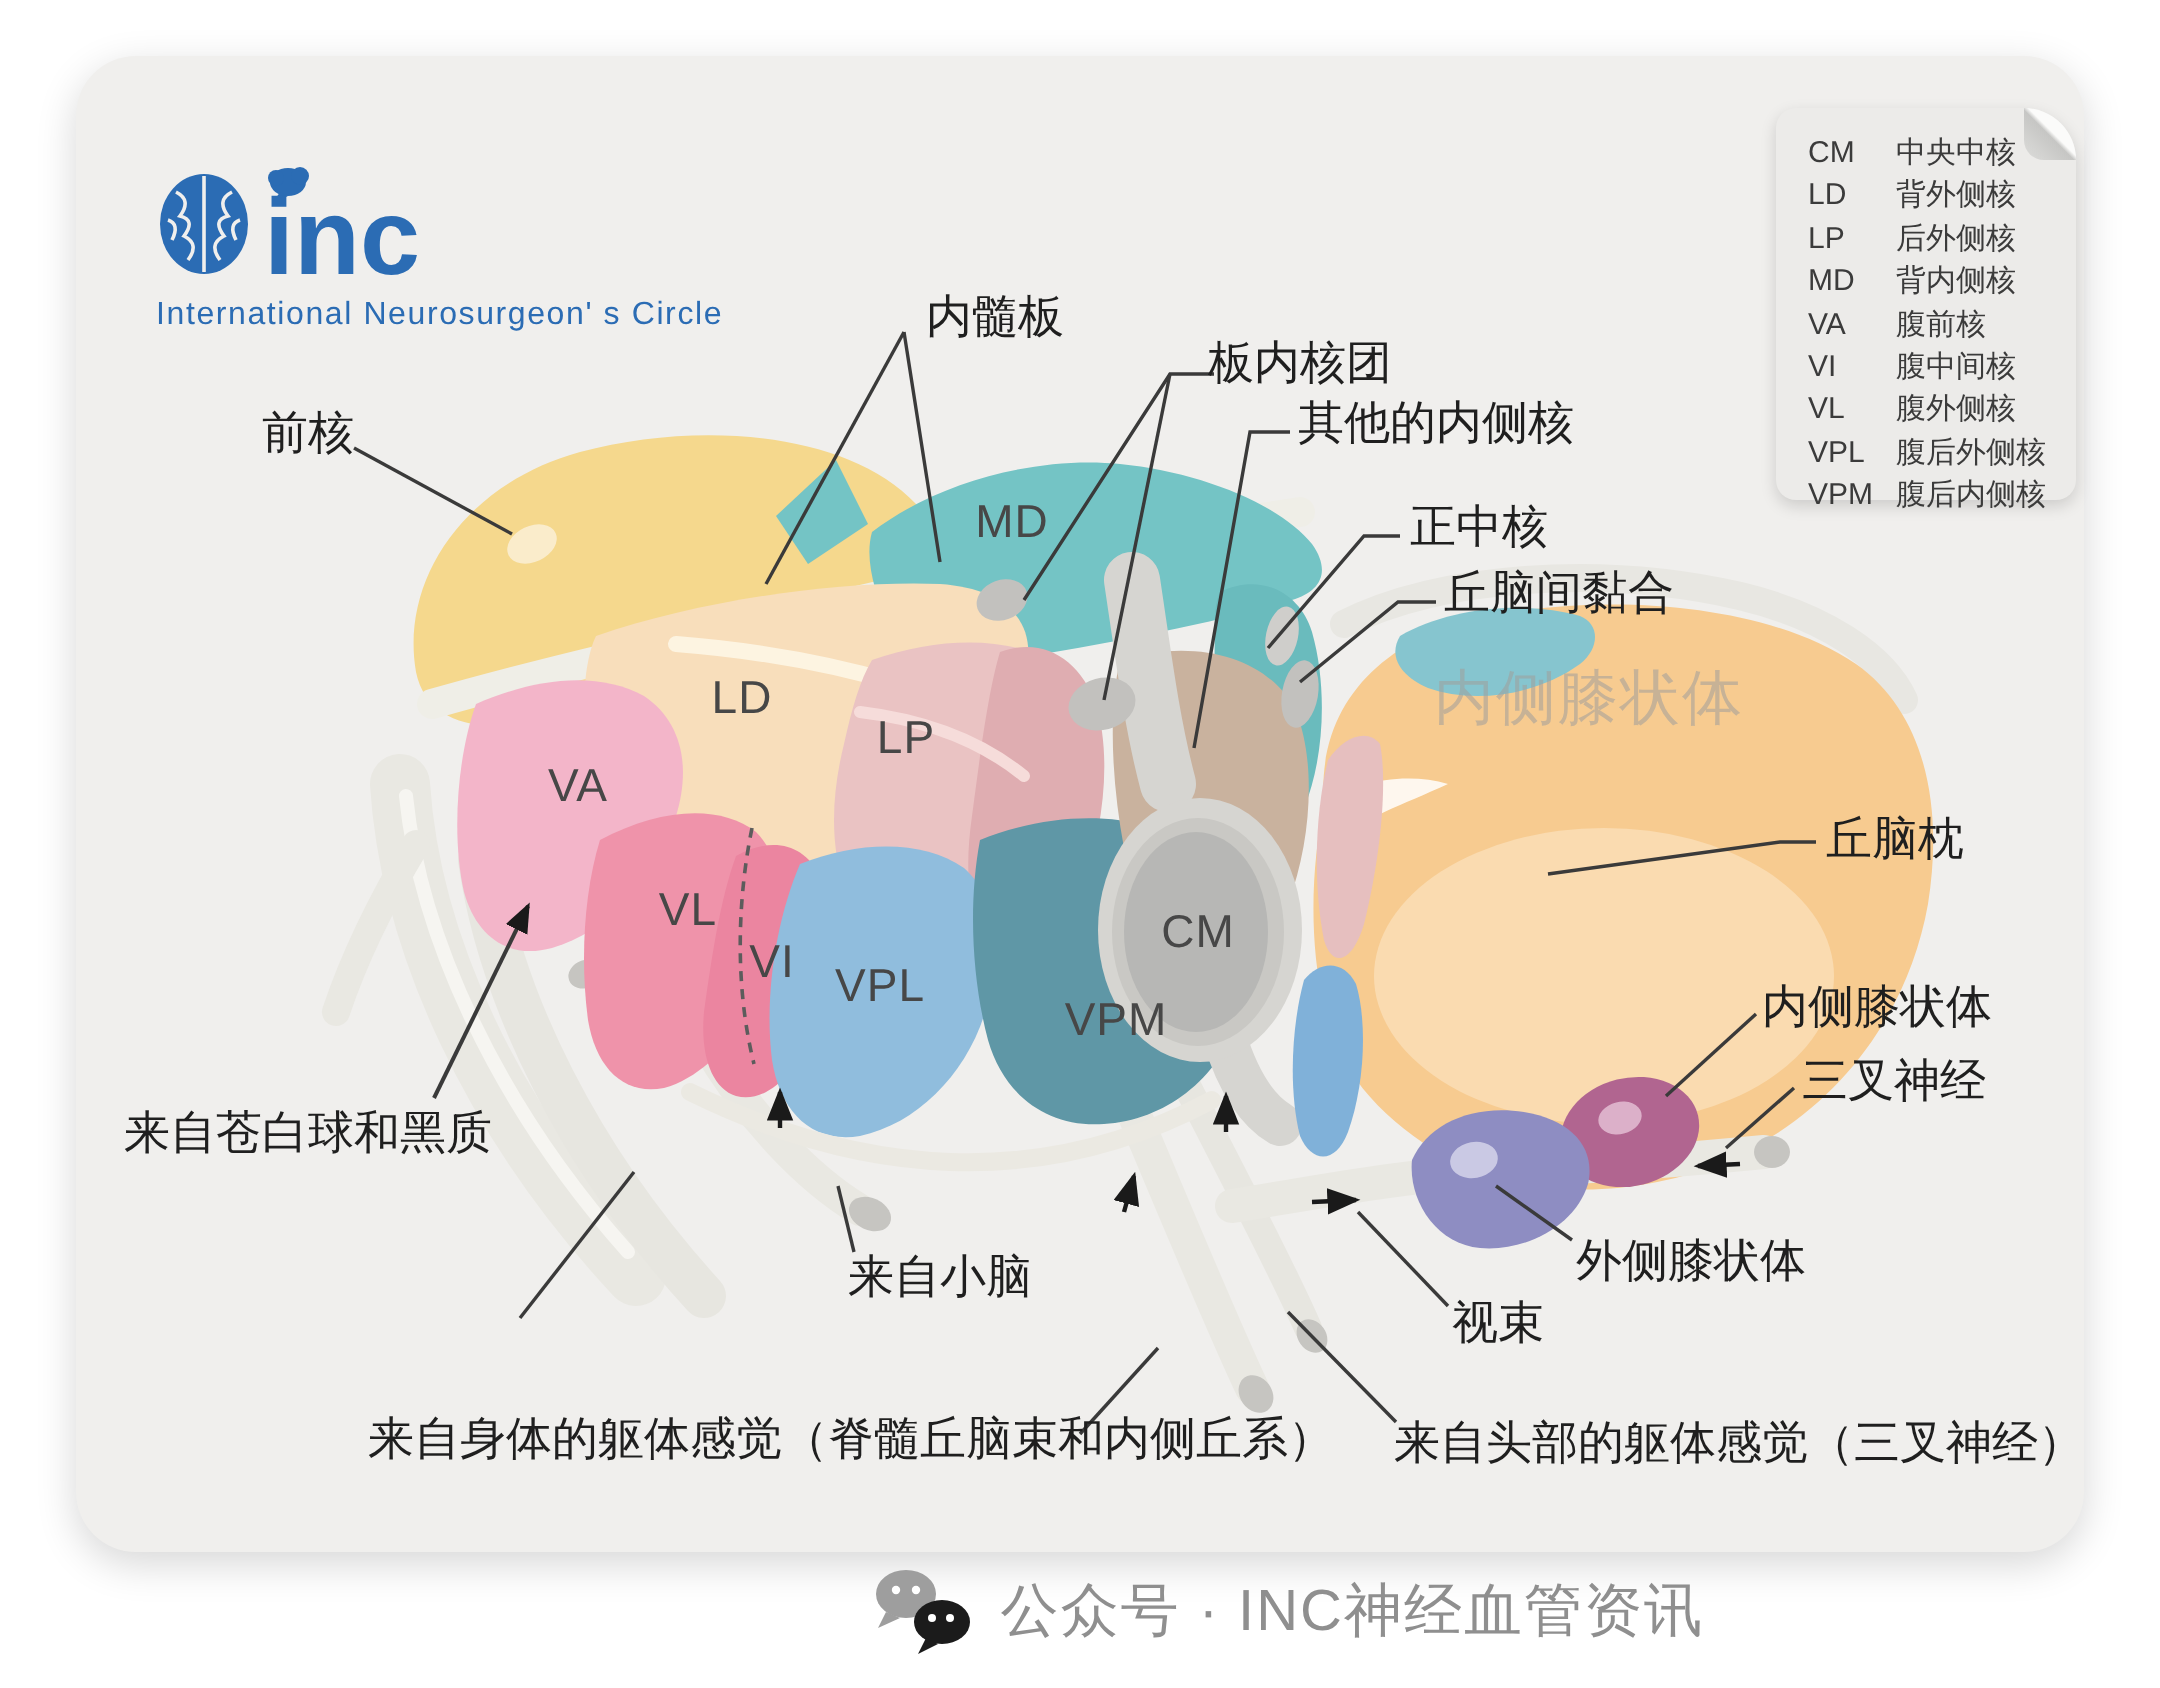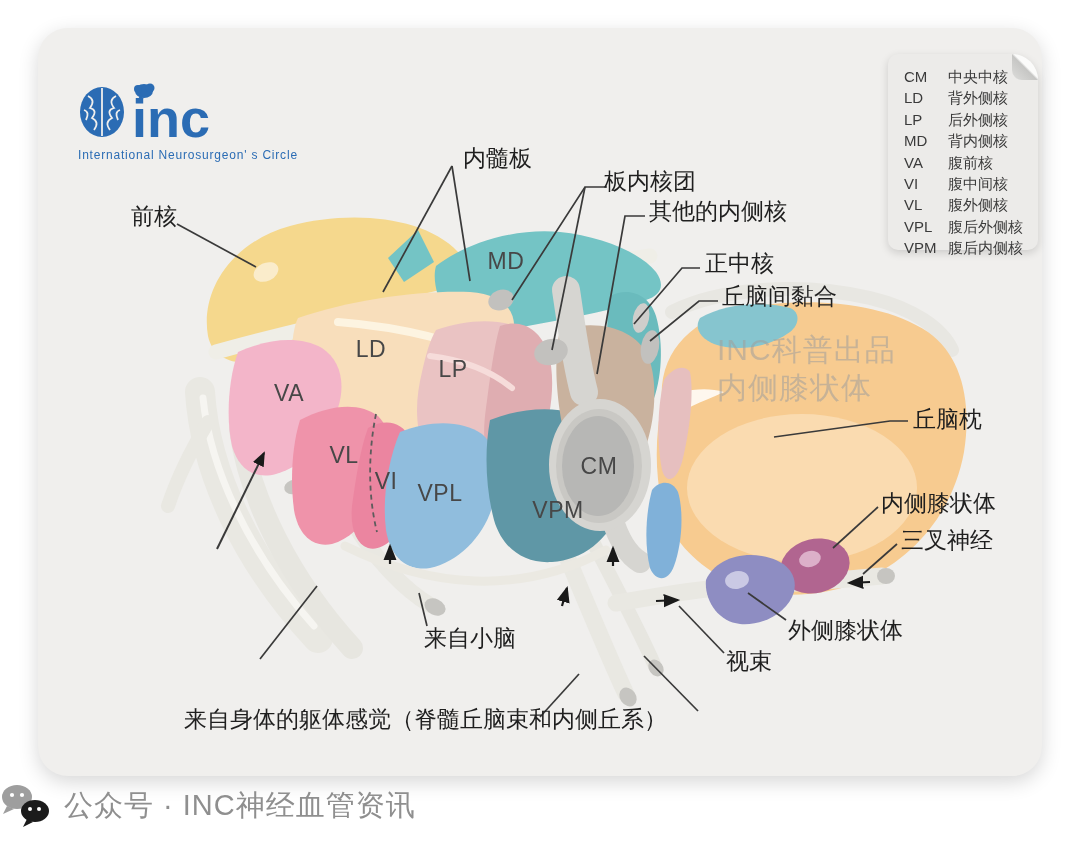--- a/index.html
+++ b/index.html
@@ -3,41 +3,41 @@
 <meta charset="utf-8">
 <style>
   html,body{margin:0;padding:0;background:#ffffff;}
   .stage{position:relative;width:1080px;height:844px;overflow:hidden;
          font-family:"Liberation Sans","DejaVu Sans",sans-serif;background:#fff;}
   .card{position:absolute;left:38px;top:28px;width:1004px;height:748px;
         background:#f0efed;border-radius:30px;box-shadow:0 6px 20px rgba(0,0,0,.16);}
   .diagram-svg{position:absolute;left:0;top:0;width:1080px;height:844px;z-index:2;}
   
   .logo{position:absolute;left:78px;top:80px;z-index:5;width:180px;}
-  .logo-tagline{color:#2b6cb4;font-size:12px;letter-spacing:.8px;margin-top:2px;white-space:nowrap;}
+  .logo-tagline{color:#2b6cb4;font-size:16px;letter-spacing:.8px;margin-top:2px;white-space:nowrap;}
   
   .legend{position:absolute;left:888px;top:54px;width:150px;height:196px;z-index:5;
           background:#ecebe9;border-radius:10px 26px 10px 10px;
           box-shadow:0 3px 8px rgba(0,0,0,.15);padding:12px 0 0 16px;box-sizing:border-box;}
   .legend::after{content:'';position:absolute;top:0;right:0;width:26px;height:26px;
           background:linear-gradient(to bottom left,#fbfbfa 46%,#c6c6c4 52%,#dddddb 100%);
           border-radius:0 26px 0 10px;}
   .legend-row{display:flex;line-height:21.4px;font-size:15px;color:#3b3b3b;}
   .legend-abbr{width:44px;flex:none;}
   
   .region{position:absolute;z-index:4;transform:translate(-50%,-50%);
           font-size:23px;color:#474747;letter-spacing:.5px;}
   
   .co{position:absolute;z-index:4;font-size:23px;font-weight:500;color:#1f1f1f;white-space:nowrap;}
   
   .watermark{position:absolute;left:717px;top:331px;z-index:4;font-size:30px;line-height:38px;
              color:#a09f9c;opacity:.55;letter-spacing:1px;}
   
   .footer{position:absolute;left:0;top:781px;width:880px;height:50px;z-index:5;
-          display:flex;align-items:center;justify-content:flex-start;padding-right:28px;box-sizing:border-box;}
+          display:flex;align-items:center;justify-content:flex-end;padding-right:28px;box-sizing:border-box;}
   .footer-label{color:#8f8f8f;font-size:29px;letter-spacing:1px;margin-left:10px;}
 </style>
 </head>
 <body>
 
 <div class="stage">
 
   <div class="card"></div>
 
   <svg class="diagram-svg" viewBox="0 0 1080 844">
@@ -248,25 +248,26 @@
   <div class="co" style="left:604px;top:166px">板内核团</div>
   <div class="co" style="left:649px;top:196px">其他的内侧核</div>
   <div class="co" style="left:705px;top:248px">正中核</div>
   <div class="co" style="left:722px;top:281px">丘脑间黏合</div>
   <div class="co" style="left:131px;top:201px">前核</div>
   <div class="co" style="left:913px;top:404px">丘脑枕</div>
   <div class="co" style="left:881px;top:488px">内侧膝状体</div>
   <div class="co" style="left:901px;top:525px">三叉神经</div>
   <div class="co" style="left:788px;top:615px">外侧膝状体</div>
   <div class="co" style="left:726px;top:646px">视束</div>
+  <div class="co" style="left:62px;top:551px">来自苍白球和黑质</div>
   <div class="co" style="left:424px;top:623px">来自小脑</div>
   <div class="co" style="left:184px;top:704px">来自身体的躯体感觉（脊髓丘脑束和内侧丘系）</div>
+  <div class="co" style="left:697px;top:706px">来自头部的躯体感觉（三叉神经）</div>
 
   <div class="watermark">
-    <div>INC科普出品</div>
     <div>内侧膝状体</div>
   </div>
 
   <div class="footer">
     <svg width="54" height="46" viewBox="0 0 54 46">
       <ellipse cx="17" cy="14" rx="15" ry="12" fill="#9e9e9e"></ellipse>
       <path d="M7,23 L3,31 L14,26 Z" fill="#9e9e9e"></path>
       <circle cx="12" cy="12" r="2.1" fill="#ffffff"></circle>
       <circle cx="22" cy="12" r="2.1" fill="#ffffff"></circle>
       <ellipse cx="35" cy="28" rx="14" ry="11" fill="#1b1b1b"></ellipse>

